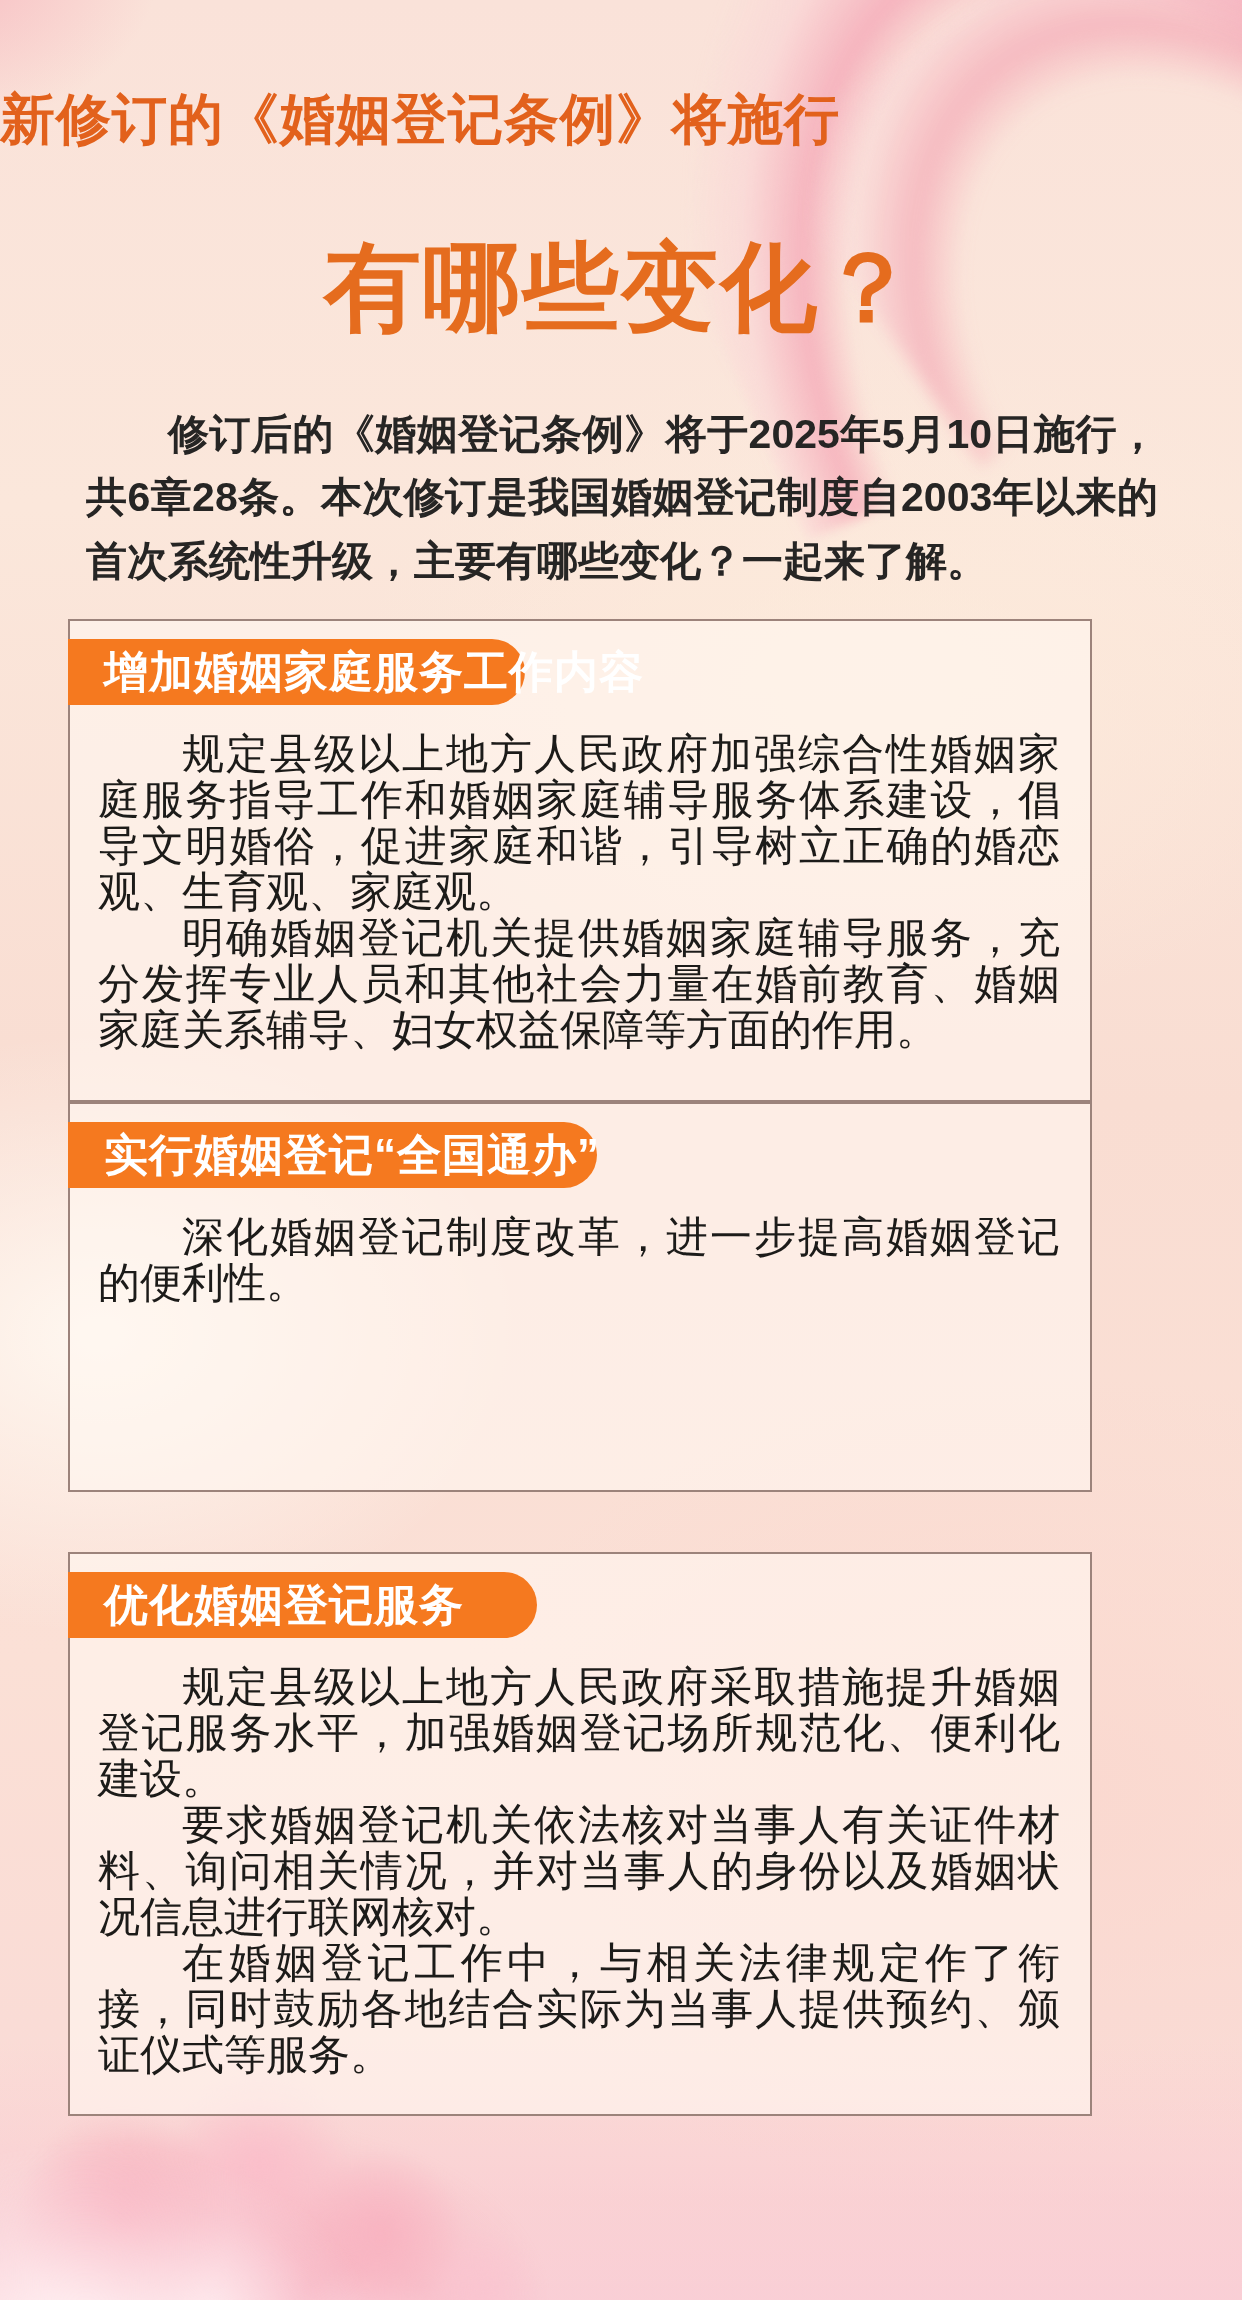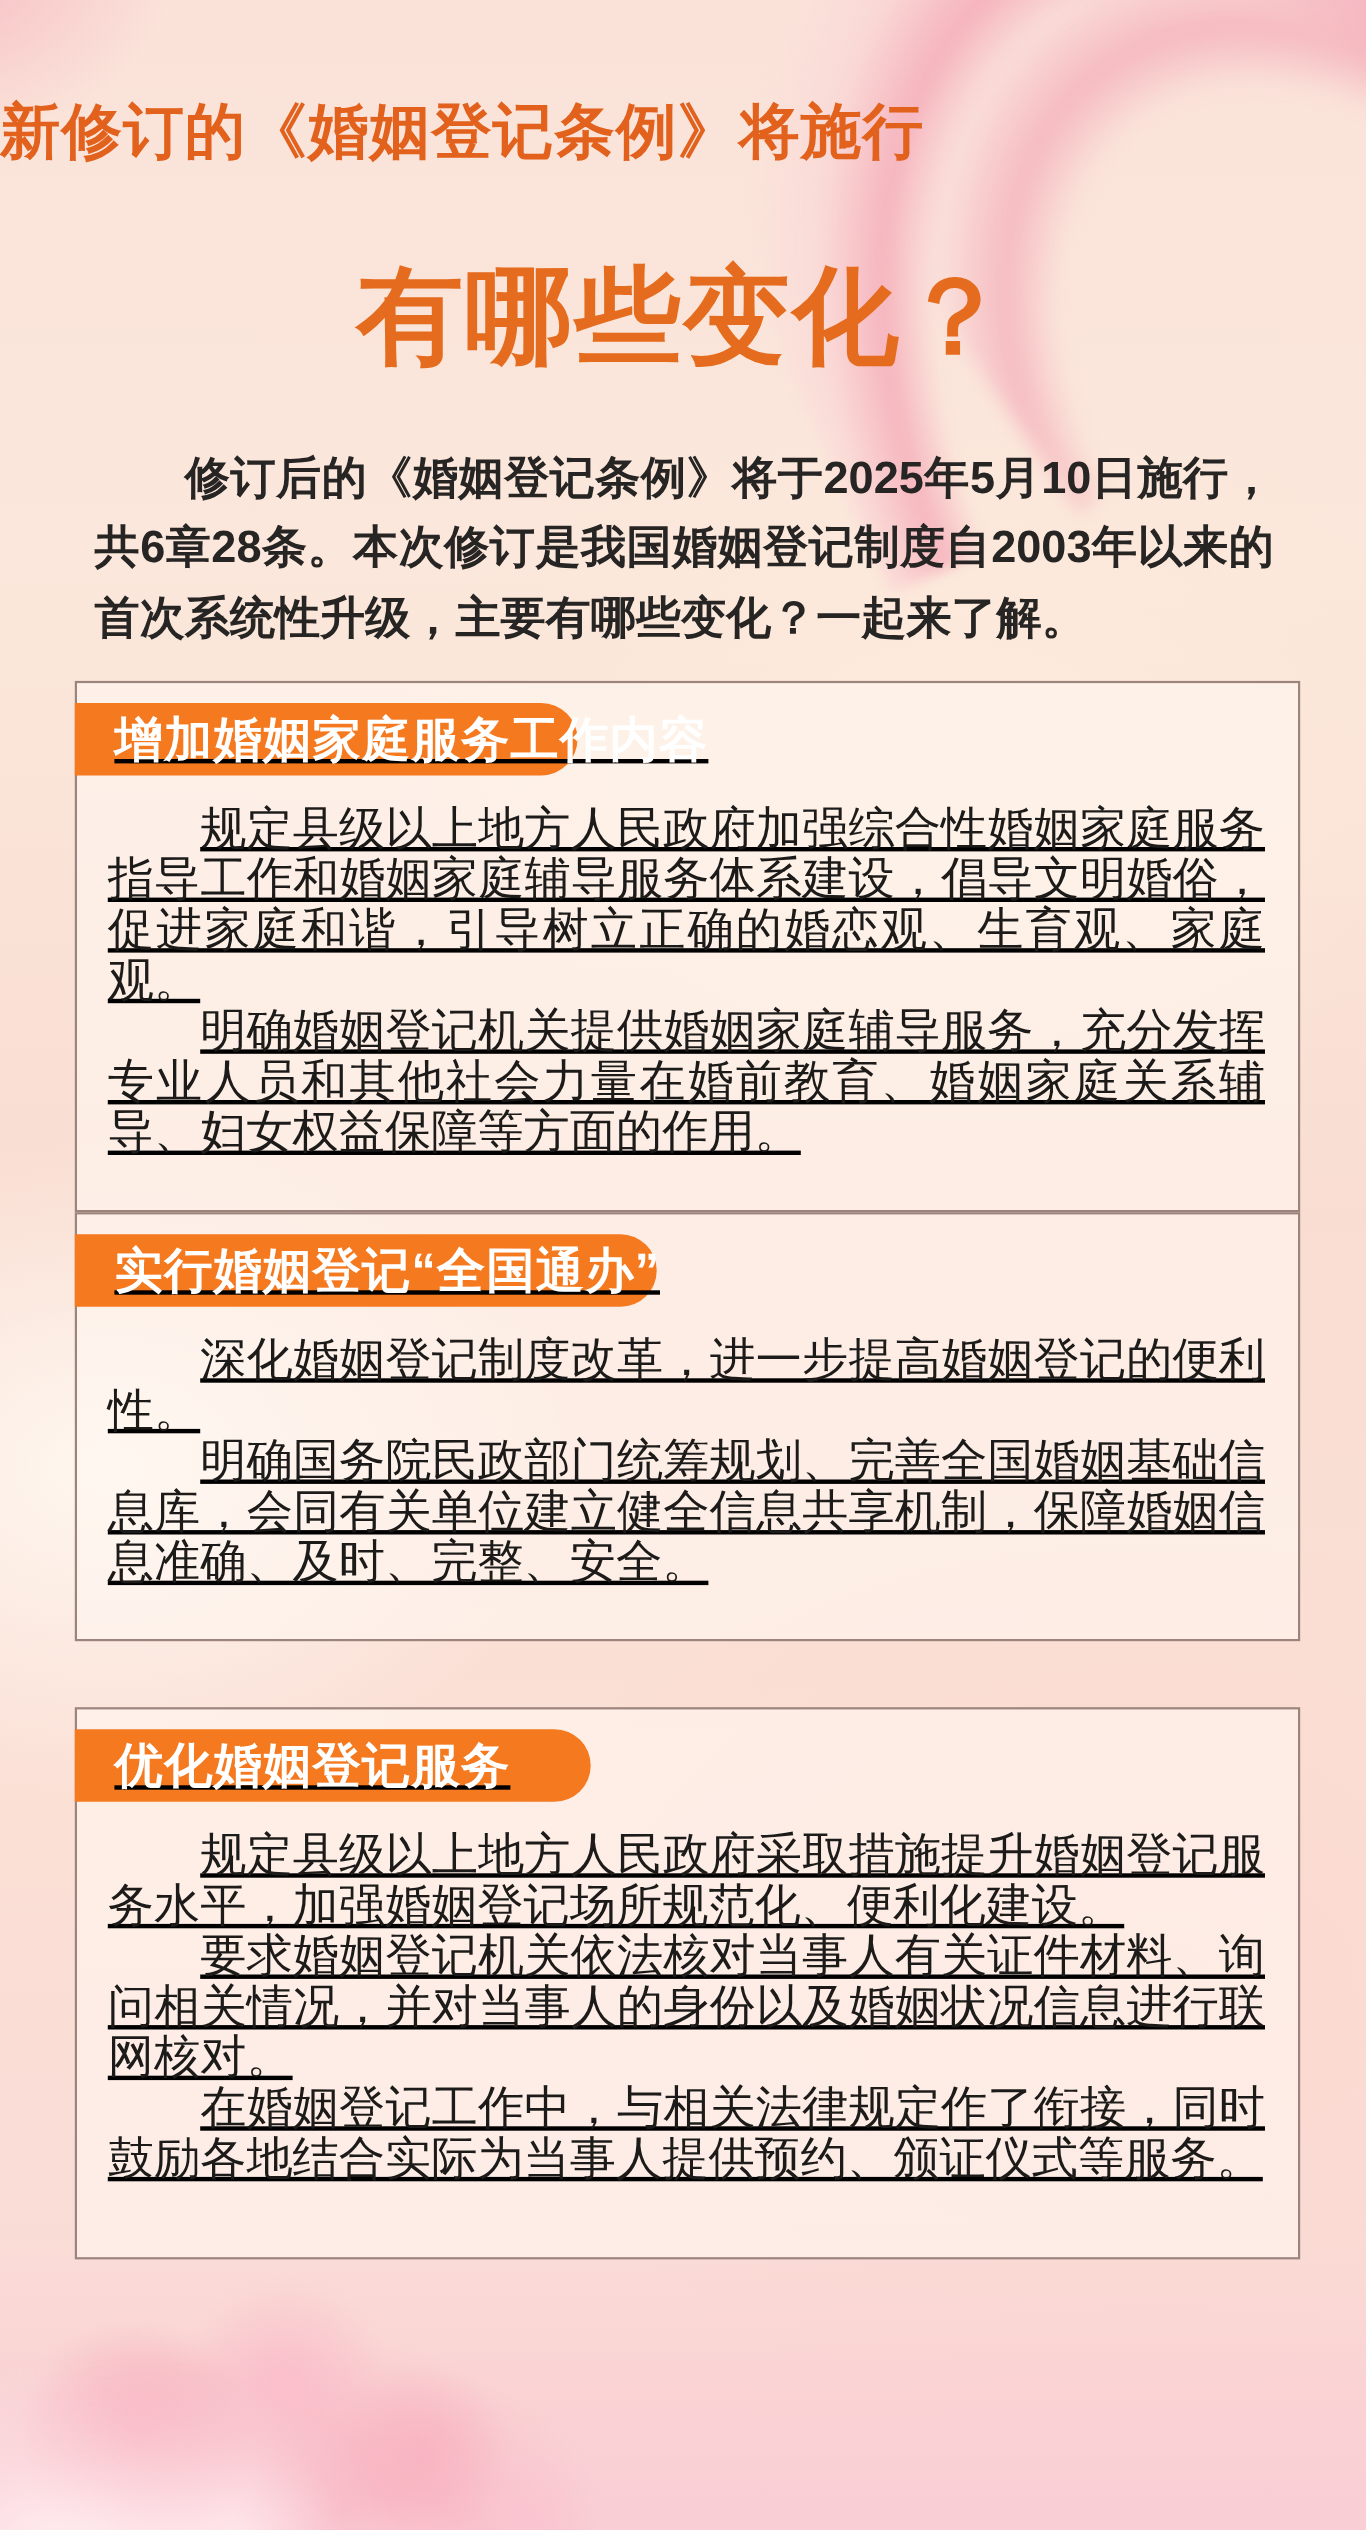--- a/index.html
+++ b/index.html
@@ -93,26 +93,25 @@
     line-height:1.55;
     font-weight:700;
     color:#262524;
     text-align:justify;
     text-indent:2em;
   }
 
   .card{
     position:relative;
     margin:0 60px 0 68px;
-    width:1114px;
+    width:1024px;
     box-sizing:border-box;
     border:2px solid #9c837b;
     background:rgba(255,247,240,.62);
     padding:18px 26px 36px 0;
-    text-decoration:underline;
   }
   .card-1{margin-top:26px; min-height:483px;}
   .card-2{min-height:390px;}
   .card-3{margin-top:60px; min-height:502px;}
 
   .ribbon{
     margin-left:-2px;              
     height:66px;
     display:flex;
     align-items:center;
@@ -168,21 +167,20 @@
       <div class="card-body">
         <p>规定县级以上地方人民政府加强综合性婚姻家庭服务指导工作和婚姻家庭辅导服务体系建设，倡导文明婚俗，促进家庭和谐，引导树立正确的婚恋观、生育观、家庭观。</p>
         <p>明确婚姻登记机关提供婚姻家庭辅导服务，充分发挥专业人员和其他社会力量在婚前教育、婚姻家庭关系辅导、妇女权益保障等方面的作用。</p>
       </div>
     </div>
 
     <div class="card card-2">
       <div class="ribbon ribbon-2">实行婚姻登记“全国通办”</div>
       <div class="card-body">
         <p>深化婚姻登记制度改革，进一步提高婚姻登记的便利性。</p>
-        <p>明确国务院民政部门统筹规划、完善全国婚姻基础信息库，会同有关单位建立健全信息共享机制，保障婚姻信息准确、及时、完整、安全。</p>
       </div>
     </div>
 
     <div class="card card-3">
       <div class="ribbon ribbon-3">优化婚姻登记服务</div>
       <div class="card-body">
         <p>规定县级以上地方人民政府采取措施提升婚姻登记服务水平，加强婚姻登记场所规范化、便利化建设。</p>
         <p>要求婚姻登记机关依法核对当事人有关证件材料、询问相关情况，并对当事人的身份以及婚姻状况信息进行联网核对。</p>
         <p>在婚姻登记工作中，与相关法律规定作了衔接，同时鼓励各地结合实际为当事人提供预约、颁证仪式等服务。</p>
       </div>

